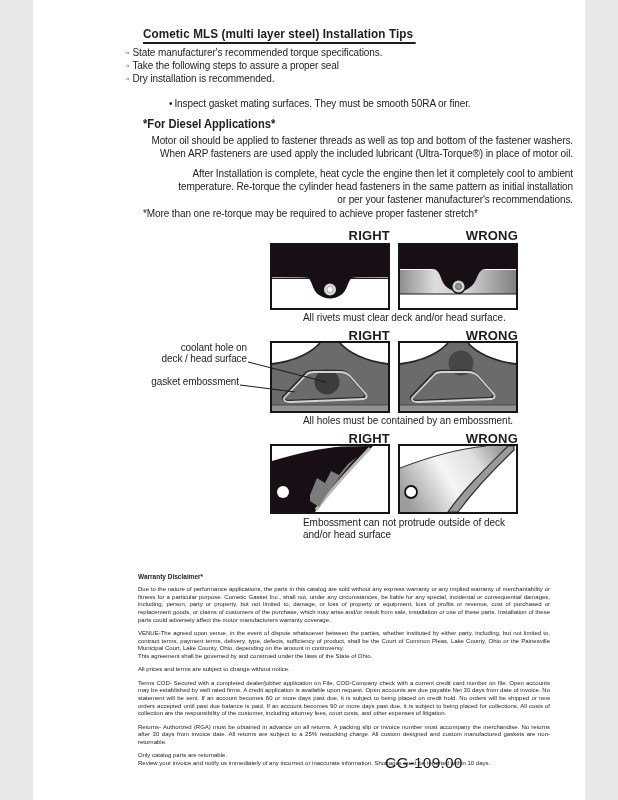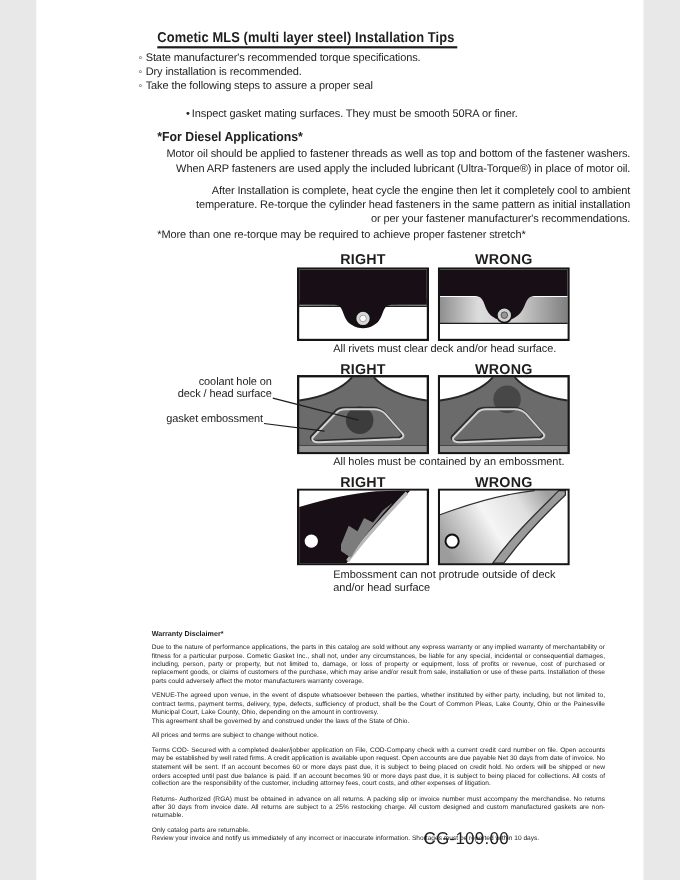--- a/index.html
+++ b/index.html
@@ -31,21 +31,21 @@
   
   .diesel-heading { left:110px; top:117px; margin:0; font-size:12px; font-weight:bold;
                     transform:scaleX(0.93); transform-origin:left top; white-space:nowrap; }
   .para { left:110px; width:430px; margin:0; font-size:10px; line-height:13.2px;
           letter-spacing:-0.1px; white-space:pre-line; }
   .para1 { top:134px;text-align:right; }
   .para2 { top:167px;text-align:right; }
   .note  { top:207px; }
 
   
-  .fig-label { width:120px; text-align:center; font-size:13px; font-weight:bold;
+  .fig-label { width:120px; text-align:right; font-size:13px; font-weight:bold;
                line-height:13px; letter-spacing:0.2px; }
   .fig { width:120px; }
   .fig svg { display:block; width:120px; }
   .caption { font-size:10px; line-height:11.5px; letter-spacing:-0.05px;
              white-space:pre-line;margin-left:33px; }
 
   
   .ann { text-align:right; font-size:10px; line-height:10.5px;
          letter-spacing:-0.1px; white-space:pre-line; }
   .ann-1 { left:98px; top:343px; width:116px; }
@@ -61,22 +61,22 @@
 </style>
 </head>
 <body>
 
 <div class="page">
 
   <h1 class="abs doc-title">Cometic MLS (multi layer steel) Installation Tips</h1>
 
   <ul class="abs tips">
     <li>State manufacturer's recommended torque specifications.</li>
+    <li>Take the following steps to assure a proper seal</li>
     <li>Dry installation is recommended.</li>
-    <li>Take the following steps to assure a proper seal</li>
   </ul>
   <ul class="abs subtips">
     <li>Inspect gasket mating surfaces.  They must be smooth 50RA or finer.</li>
   </ul>
 
   <h2 class="abs diesel-heading">*For Diesel Applications*</h2>
   <p class="abs para para1">Motor oil should be applied to fastener threads as well as top and bottom of the fastener washers.
 When ARP fasteners are used apply the included lubricant (Ultra-Torque®) in place of motor oil.</p>
   <p class="abs para para2">After Installation is complete, heat cycle the engine then let it completely cool to ambient
 temperature. Re-torque the cylinder head fasteners in the same pattern as initial installation

